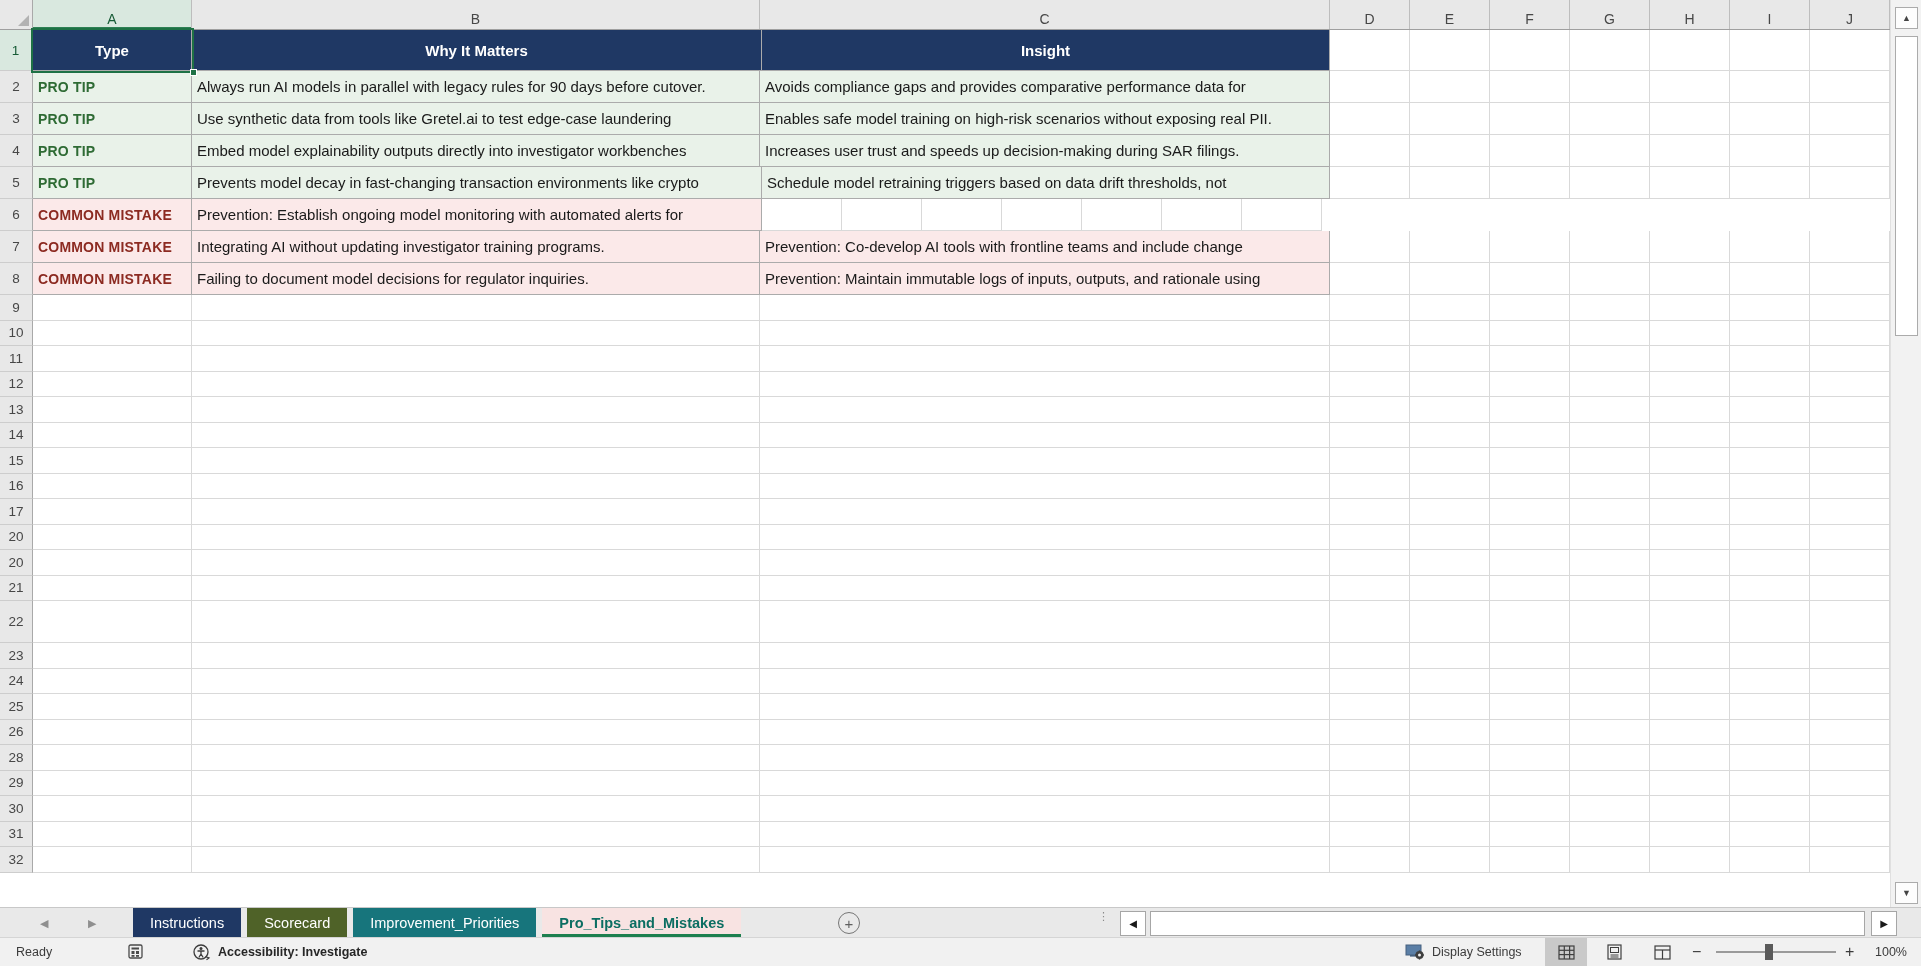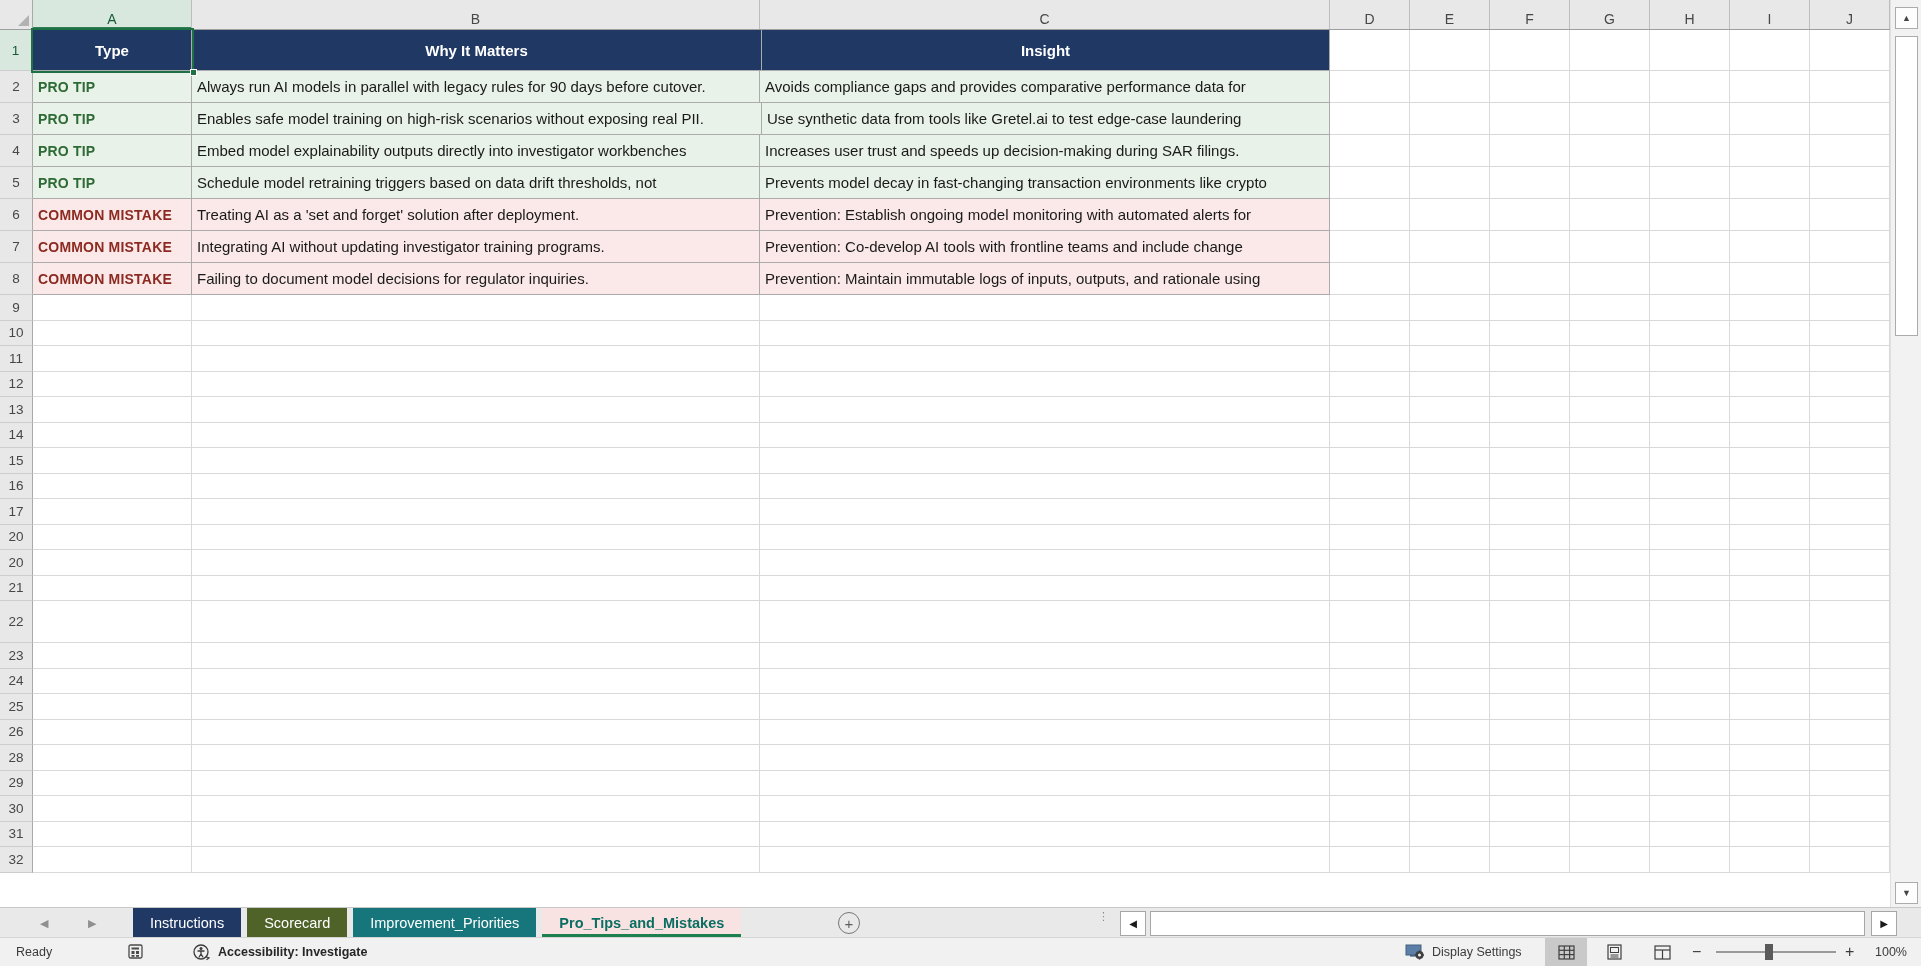--- a/index.html
+++ b/index.html
@@ -103,22 +103,22 @@
         <div class="cell" style="width: 80px;"></div>
         <div class="cell" style="width: 80px;"></div>
         <div class="cell" style="width: 80px;"></div>
         <div class="cell" style="width: 80px;"></div>
         <div class="cell" style="width: 80px;"></div>
         <div class="cell" style="width: 80px;"></div>
       </div>
       <div class="grow" style="height: 32px;">
         <div class="gut">3</div>
         <div class="cell rng typ tipbg tiptx" style="width: 159px;">PRO TIP</div>
+        <div class="cell rng tipbg" style="width: 568px;">Use synthetic data from tools like Gretel.ai to test edge-case laundering</div>
         <div class="cell rng tipbg" style="width: 570px;">Enables safe model training on high-risk scenarios without exposing real PII.</div>
-        <div class="cell rng tipbg" style="width: 568px;">Use synthetic data from tools like Gretel.ai to test edge-case laundering</div>
         <div class="cell" style="width: 80px;"></div>
         <div class="cell" style="width: 80px;"></div>
         <div class="cell" style="width: 80px;"></div>
         <div class="cell" style="width: 80px;"></div>
         <div class="cell" style="width: 80px;"></div>
         <div class="cell" style="width: 80px;"></div>
         <div class="cell" style="width: 80px;"></div>
       </div>
       <div class="grow" style="height: 32px;">
         <div class="gut">4</div>
@@ -129,34 +129,33 @@
         <div class="cell" style="width: 80px;"></div>
         <div class="cell" style="width: 80px;"></div>
         <div class="cell" style="width: 80px;"></div>
         <div class="cell" style="width: 80px;"></div>
         <div class="cell" style="width: 80px;"></div>
         <div class="cell" style="width: 80px;"></div>
       </div>
       <div class="grow" style="height: 32px;">
         <div class="gut">5</div>
         <div class="cell rng typ tipbg tiptx" style="width: 159px;">PRO TIP</div>
+        <div class="cell rng tipbg" style="width: 570px;">Prevents model decay in fast-changing transaction environments like crypto</div>
         <div class="cell rng tipbg" style="width: 568px;">Schedule model retraining triggers based on data drift thresholds, not</div>
-        <div class="cell rng tipbg" style="width: 570px;">Prevents model decay in fast-changing transaction environments like crypto</div>
         <div class="cell" style="width: 80px;"></div>
         <div class="cell" style="width: 80px;"></div>
         <div class="cell" style="width: 80px;"></div>
         <div class="cell" style="width: 80px;"></div>
         <div class="cell" style="width: 80px;"></div>
         <div class="cell" style="width: 80px;"></div>
         <div class="cell" style="width: 80px;"></div>
       </div>
       <div class="grow" style="height: 32px;">
         <div class="gut">6</div>
         <div class="cell rng typ misbg mistx" style="width: 159px;">COMMON MISTAKE</div>
-        <div class="cell rng misbg" style="width: 568px;">Treating AI as a 'set and forget' solution after deployment.</div>
         <div class="cell rng misbg" style="width: 570px;">Prevention: Establish ongoing model monitoring with automated alerts for</div>
         <div class="cell" style="width: 80px;"></div>
         <div class="cell" style="width: 80px;"></div>
         <div class="cell" style="width: 80px;"></div>
         <div class="cell" style="width: 80px;"></div>
         <div class="cell" style="width: 80px;"></div>
         <div class="cell" style="width: 80px;"></div>
         <div class="cell" style="width: 80px;"></div>
       </div>
       <div class="grow" style="height: 32px;">

